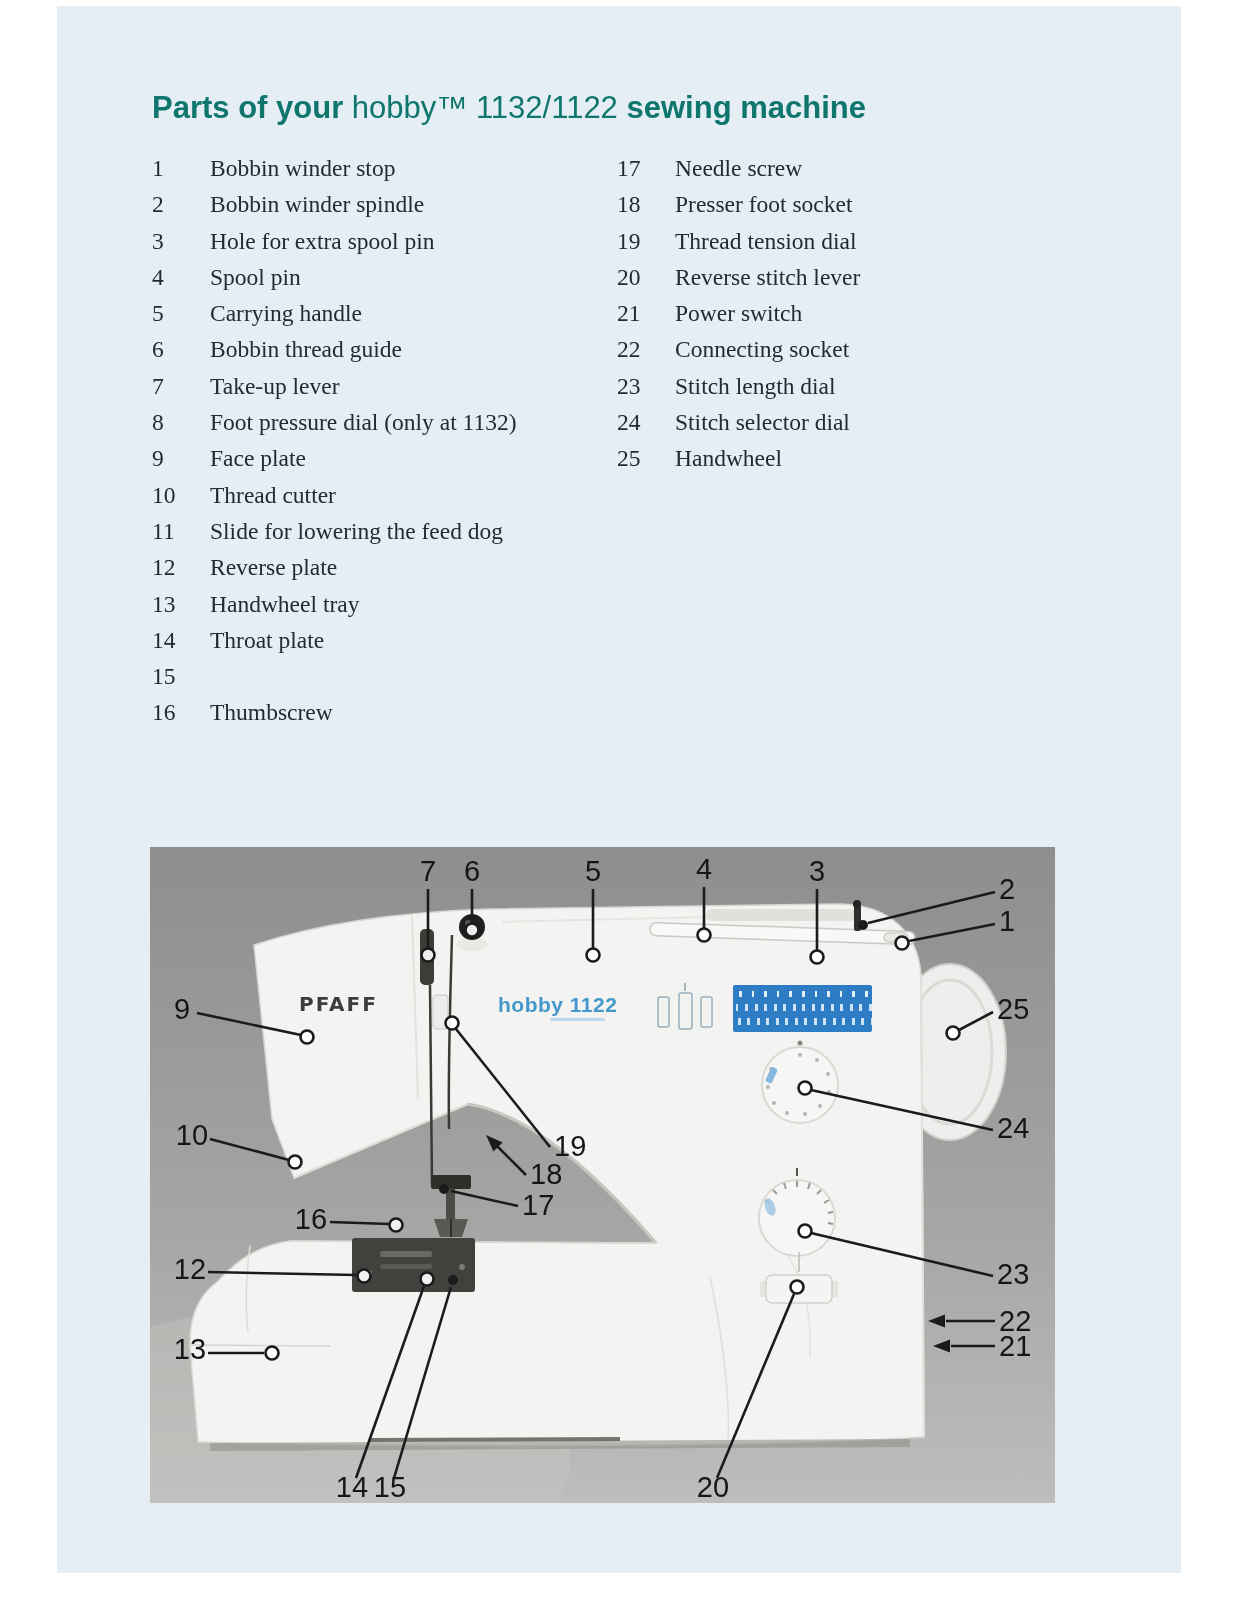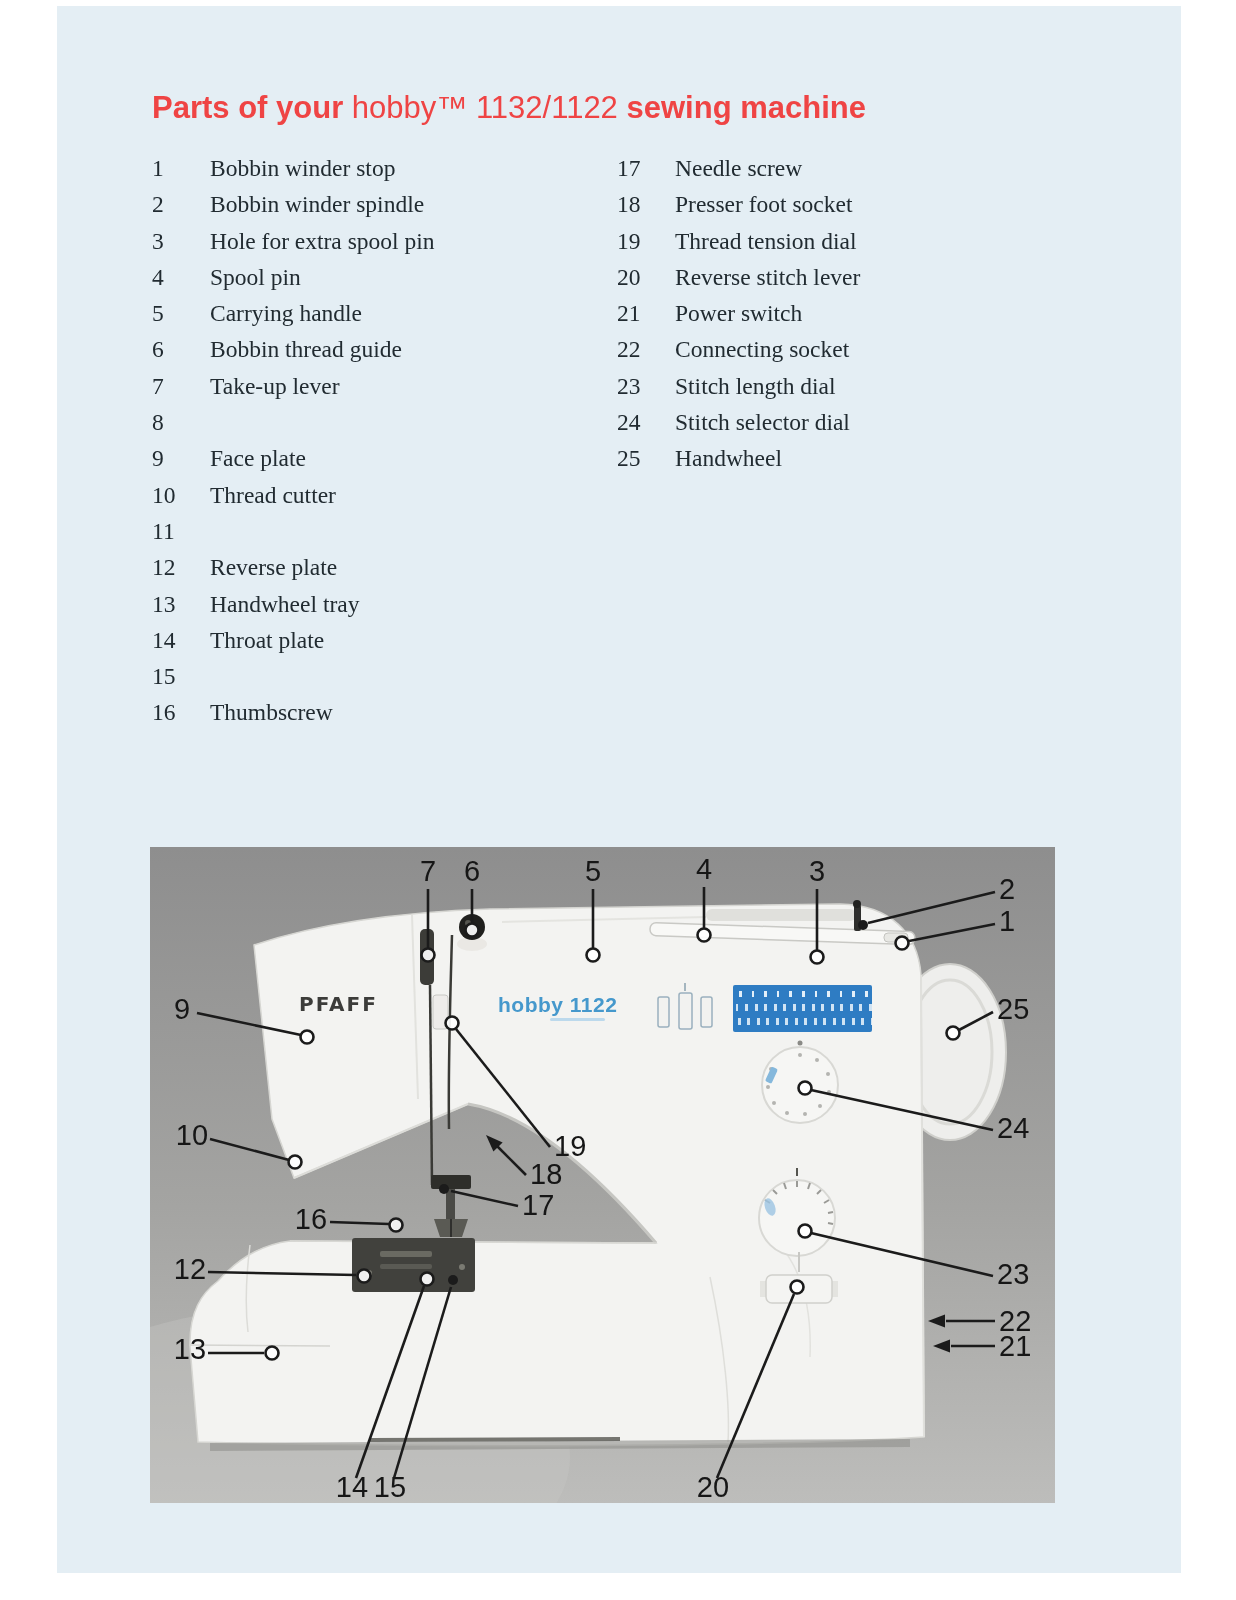--- a/index.html
+++ b/index.html
@@ -1,19 +1,19 @@
 <!DOCTYPE html>
 <html><head>
 <meta charset="utf-8">
 <style>
   html,body{margin:0;padding:0;background:#fff;}
   .page{position:relative;width:1236px;height:1600px;background:#ffffff;overflow:hidden;
         font-family:"Liberation Sans",sans-serif;}
   .panel{position:absolute;left:57px;top:6px;width:1124px;height:1567px;background:#e4eef4;}
-  .title{position:absolute;left:152px;top:90px;font-size:31px;color:#ef4444;white-space:nowrap;}
+  .title{position:absolute;left:152px;top:90px;font-size:31px;color:#0f766e;white-space:nowrap;}
   .title .b{font-weight:bold;}
   .title .m{font-weight:400;}
   .plist{position:absolute;top:150px;font-size:23.5px;color:#212b31;
          font-family:"Liberation Serif","DejaVu Serif",serif;}
   .plist.left{left:152px;width:450px;}
   .plist.right{left:617px;width:470px;}
   .prow{display:flex;height:36.3px;align-items:baseline;line-height:36.3px;}
   .pnum{width:58px;flex:0 0 58px;}
   .plabel{white-space:nowrap;}
   .photo{position:absolute;left:150px;top:847px;width:905px;height:656px;overflow:hidden;}
@@ -78,34 +78,36 @@
         <span class="plabel">Bobbin thread guide</span>
       </div>
 
       <div class="prow">
         <span class="pnum">7</span>
         <span class="plabel">Take-up lever</span>
       </div>
 
       <div class="prow">
         <span class="pnum">8</span>
+        <span class="plabel">Foot pressure dial (only at 1132)</span>
       </div>
 
       <div class="prow">
         <span class="pnum">9</span>
         <span class="plabel">Face plate</span>
       </div>
 
       <div class="prow">
         <span class="pnum">10</span>
         <span class="plabel">Thread cutter</span>
       </div>
 
       <div class="prow">
         <span class="pnum">11</span>
+        <span class="plabel">Slide for lowering the feed dog</span>
       </div>
 
       <div class="prow">
         <span class="pnum">12</span>
         <span class="plabel">Reverse plate</span>
       </div>
 
       <div class="prow">
         <span class="pnum">13</span>
         <span class="plabel">Handwheel tray</span>

